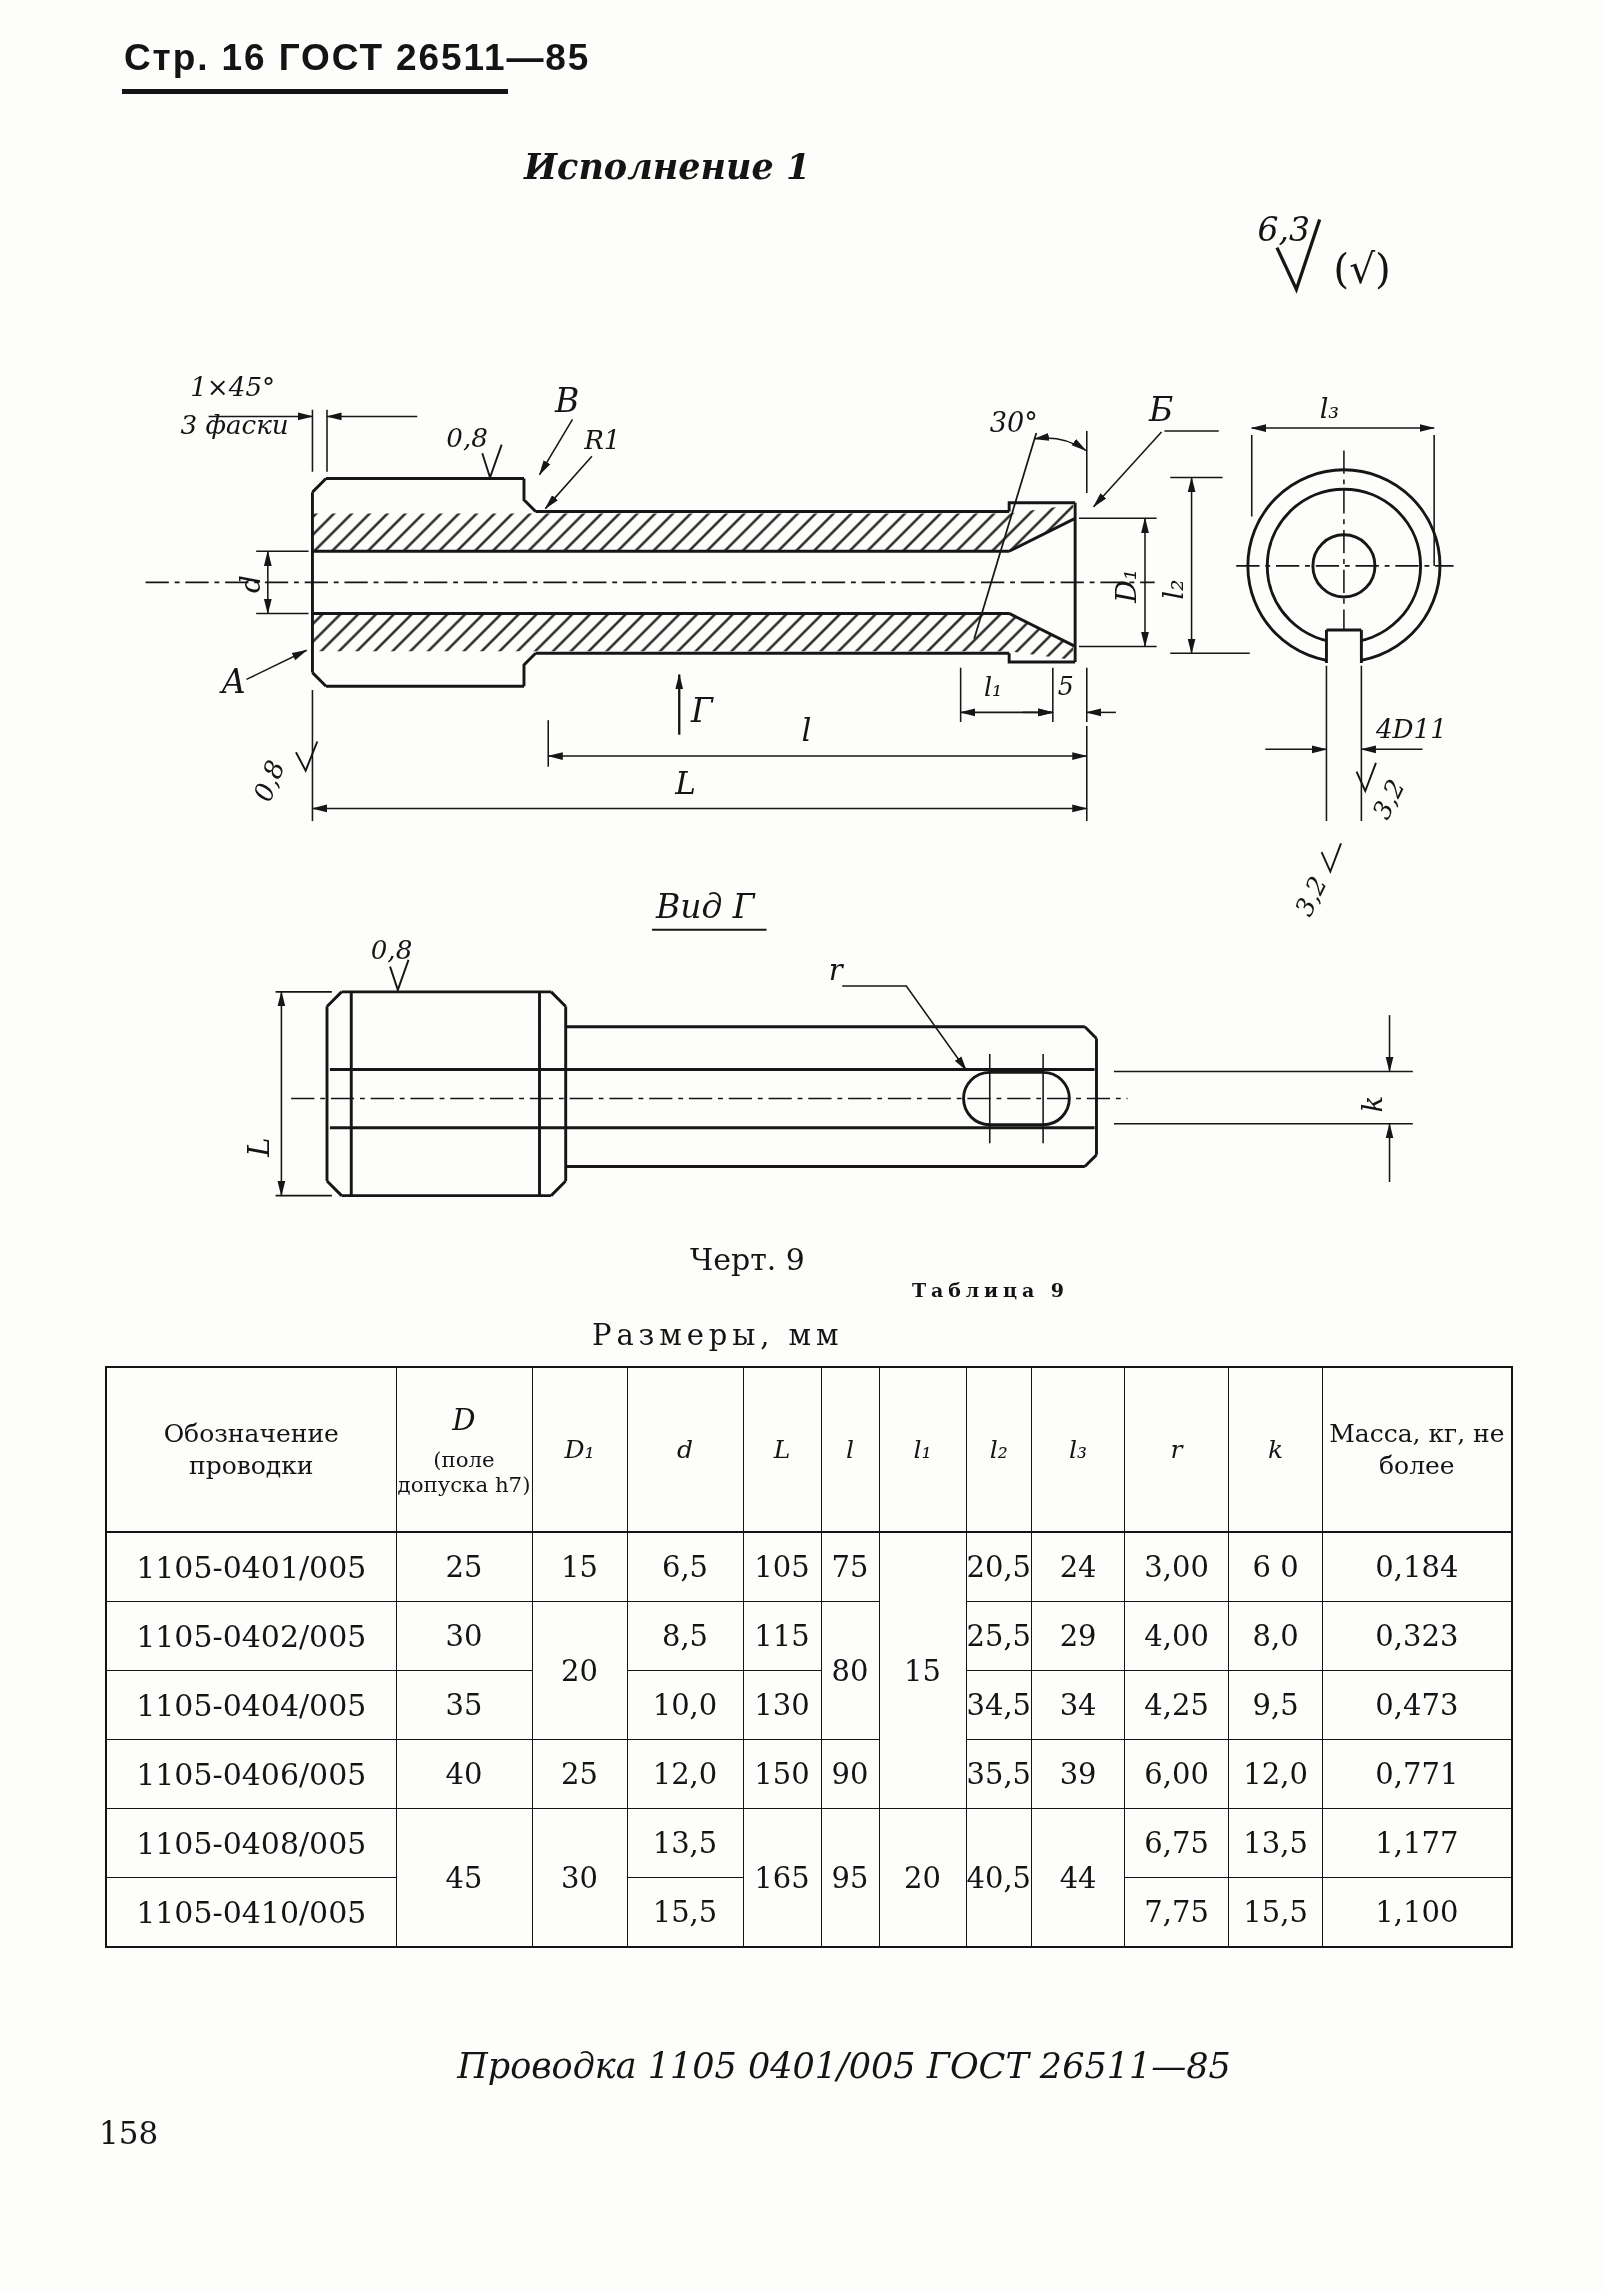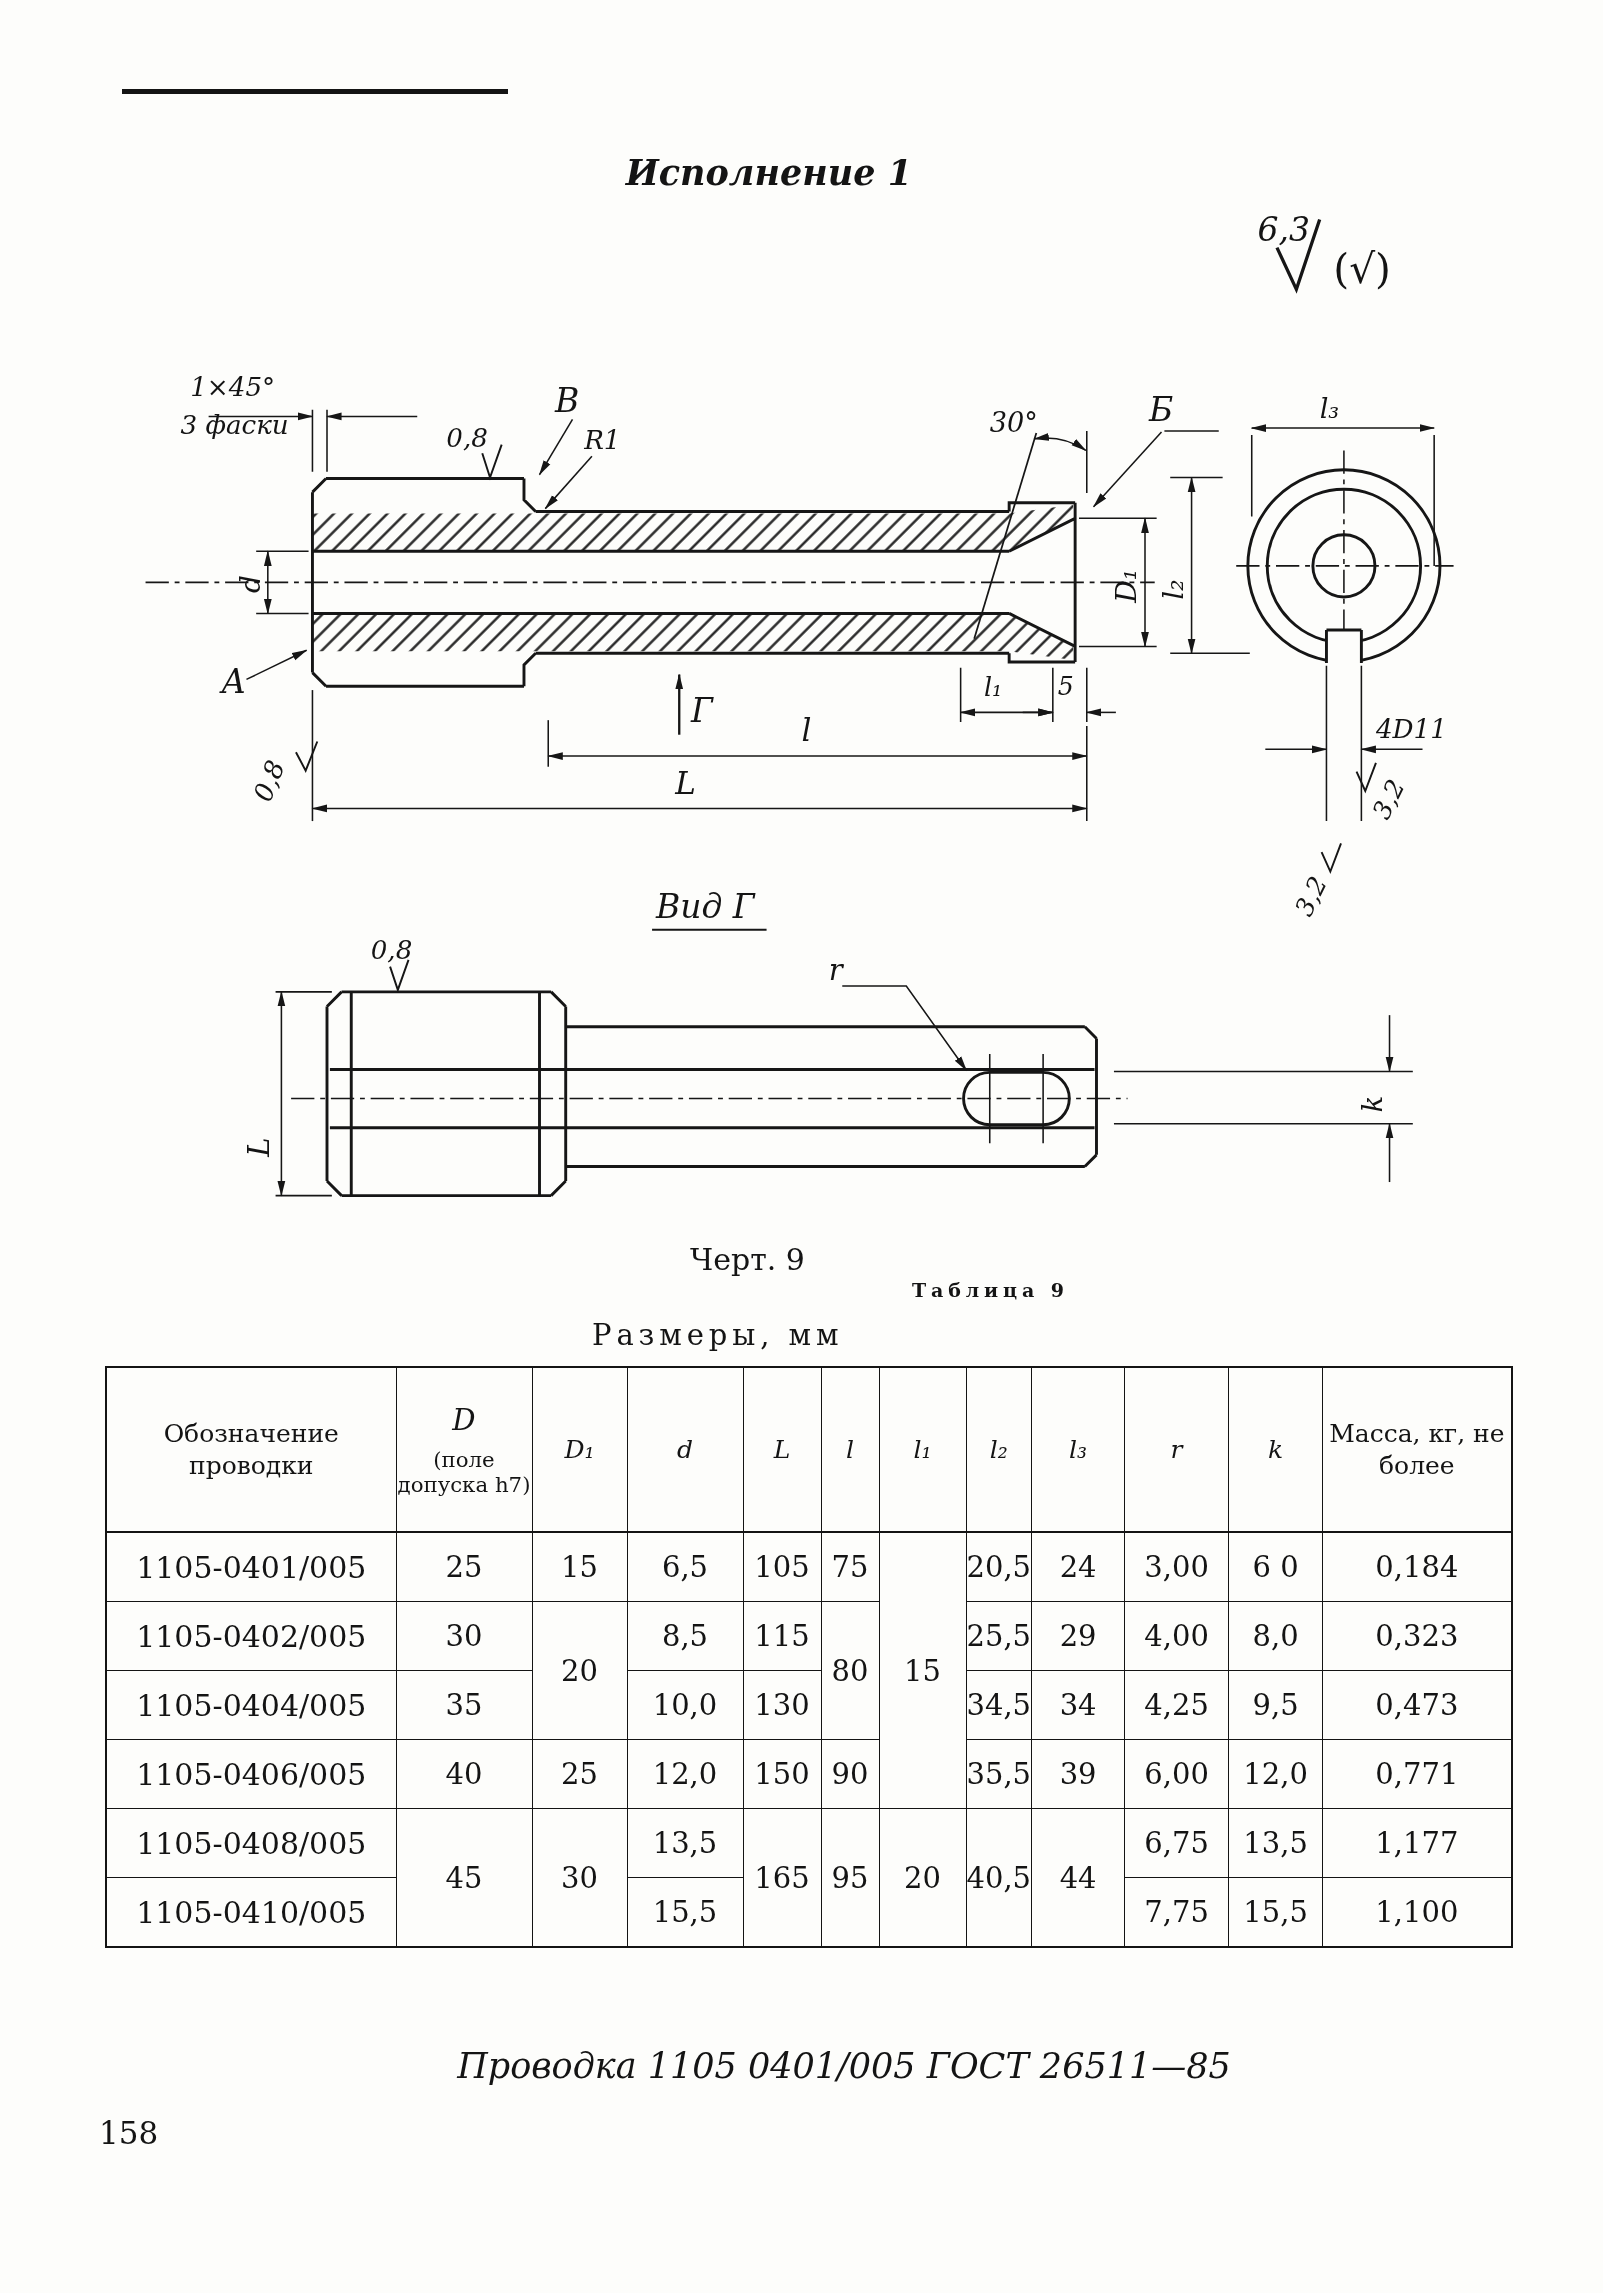--- a/index.html
+++ b/index.html
@@ -2,21 +2,21 @@
 <html><head>
 <meta charset="utf-8">
 <style>
   html,body{margin:0;padding:0;background:#d8d8d8;}
   .page{position:relative;width:1603px;height:2294px;background:#fdfdfb;color:#141414;
         font-family:"DejaVu Serif",serif;overflow:hidden;}
   .abs{position:absolute;}
   .doc-header{left:124px;top:37px;font-family:"Liberation Sans",sans-serif;
         font-weight:bold;font-size:37px;letter-spacing:1.9px;}
   .header-rule{left:122px;top:89px;width:386px;height:4.9px;background:#141414;}
-  .variant-title{left:524px;top:152px;width:388px;text-align:right;
+  .variant-title{left:524px;top:146px;width:388px;text-align:left;
         font-style:italic;font-size:35px;font-weight:bold;}
   .fig-caption{left:631px;top:1242px;width:233px;text-align:center;font-size:30px;}
   .tbl-caption{left:912px;top:1279px;font-size:19px;letter-spacing:4.9px;font-weight:bold;}
   .tbl-title{left:592px;top:1318px;width:252px;text-align:left;font-size:29px;letter-spacing:4.9px;}
   table.gt{position:absolute;left:105px;top:1366px;border-collapse:collapse;table-layout:fixed;
         font-size:29px;}
   table.gt td,table.gt th{border:1.9px solid #141414;padding:0;text-align:center;
         font-weight:normal;vertical-align:middle;}
   table.gt{border:2.9px solid #141414;}
   table.gt thead th{height:163px;border-bottom:2.9px solid #141414;font-size:25px;line-height:1.25;}
@@ -34,20 +34,21 @@
         font-style:italic;font-size:35px;}
   .page-num{left:99px;top:2115px;font-size:31px;}
   svg text{fill:#141414;}
   .lbl{font-family:"DejaVu Serif",serif;font-style:italic;}
 </style>
 </head>
 <body>
 
 <div class="page">
 
+  <div class="abs doc-header">Стр. 16 ГОСТ 26511—85</div>
   <div class="abs header-rule"></div>
   <div class="abs variant-title">Исполнение 1</div>
 
   <svg class="abs" style="left:0;top:0" width="1603" height="1320" viewBox="0 0 1652 1360">
     <defs>
       <marker id="ar" viewBox="0 0 16 10" refX="15" refY="5" markerWidth="16" markerHeight="10" orient="auto-start-reverse" markerUnits="userSpaceOnUse">
         <path d="M0,1 L16,5 L0,9 Z" fill="#161616"></path>
       </marker>
       <pattern id="h" width="13" height="13" patternUnits="userSpaceOnUse" patternTransform="rotate(-45)">
         <line x1="0" y1="6.5" x2="13" y2="6.5" stroke="#1c1c1c" stroke-width="2.4"></line>

